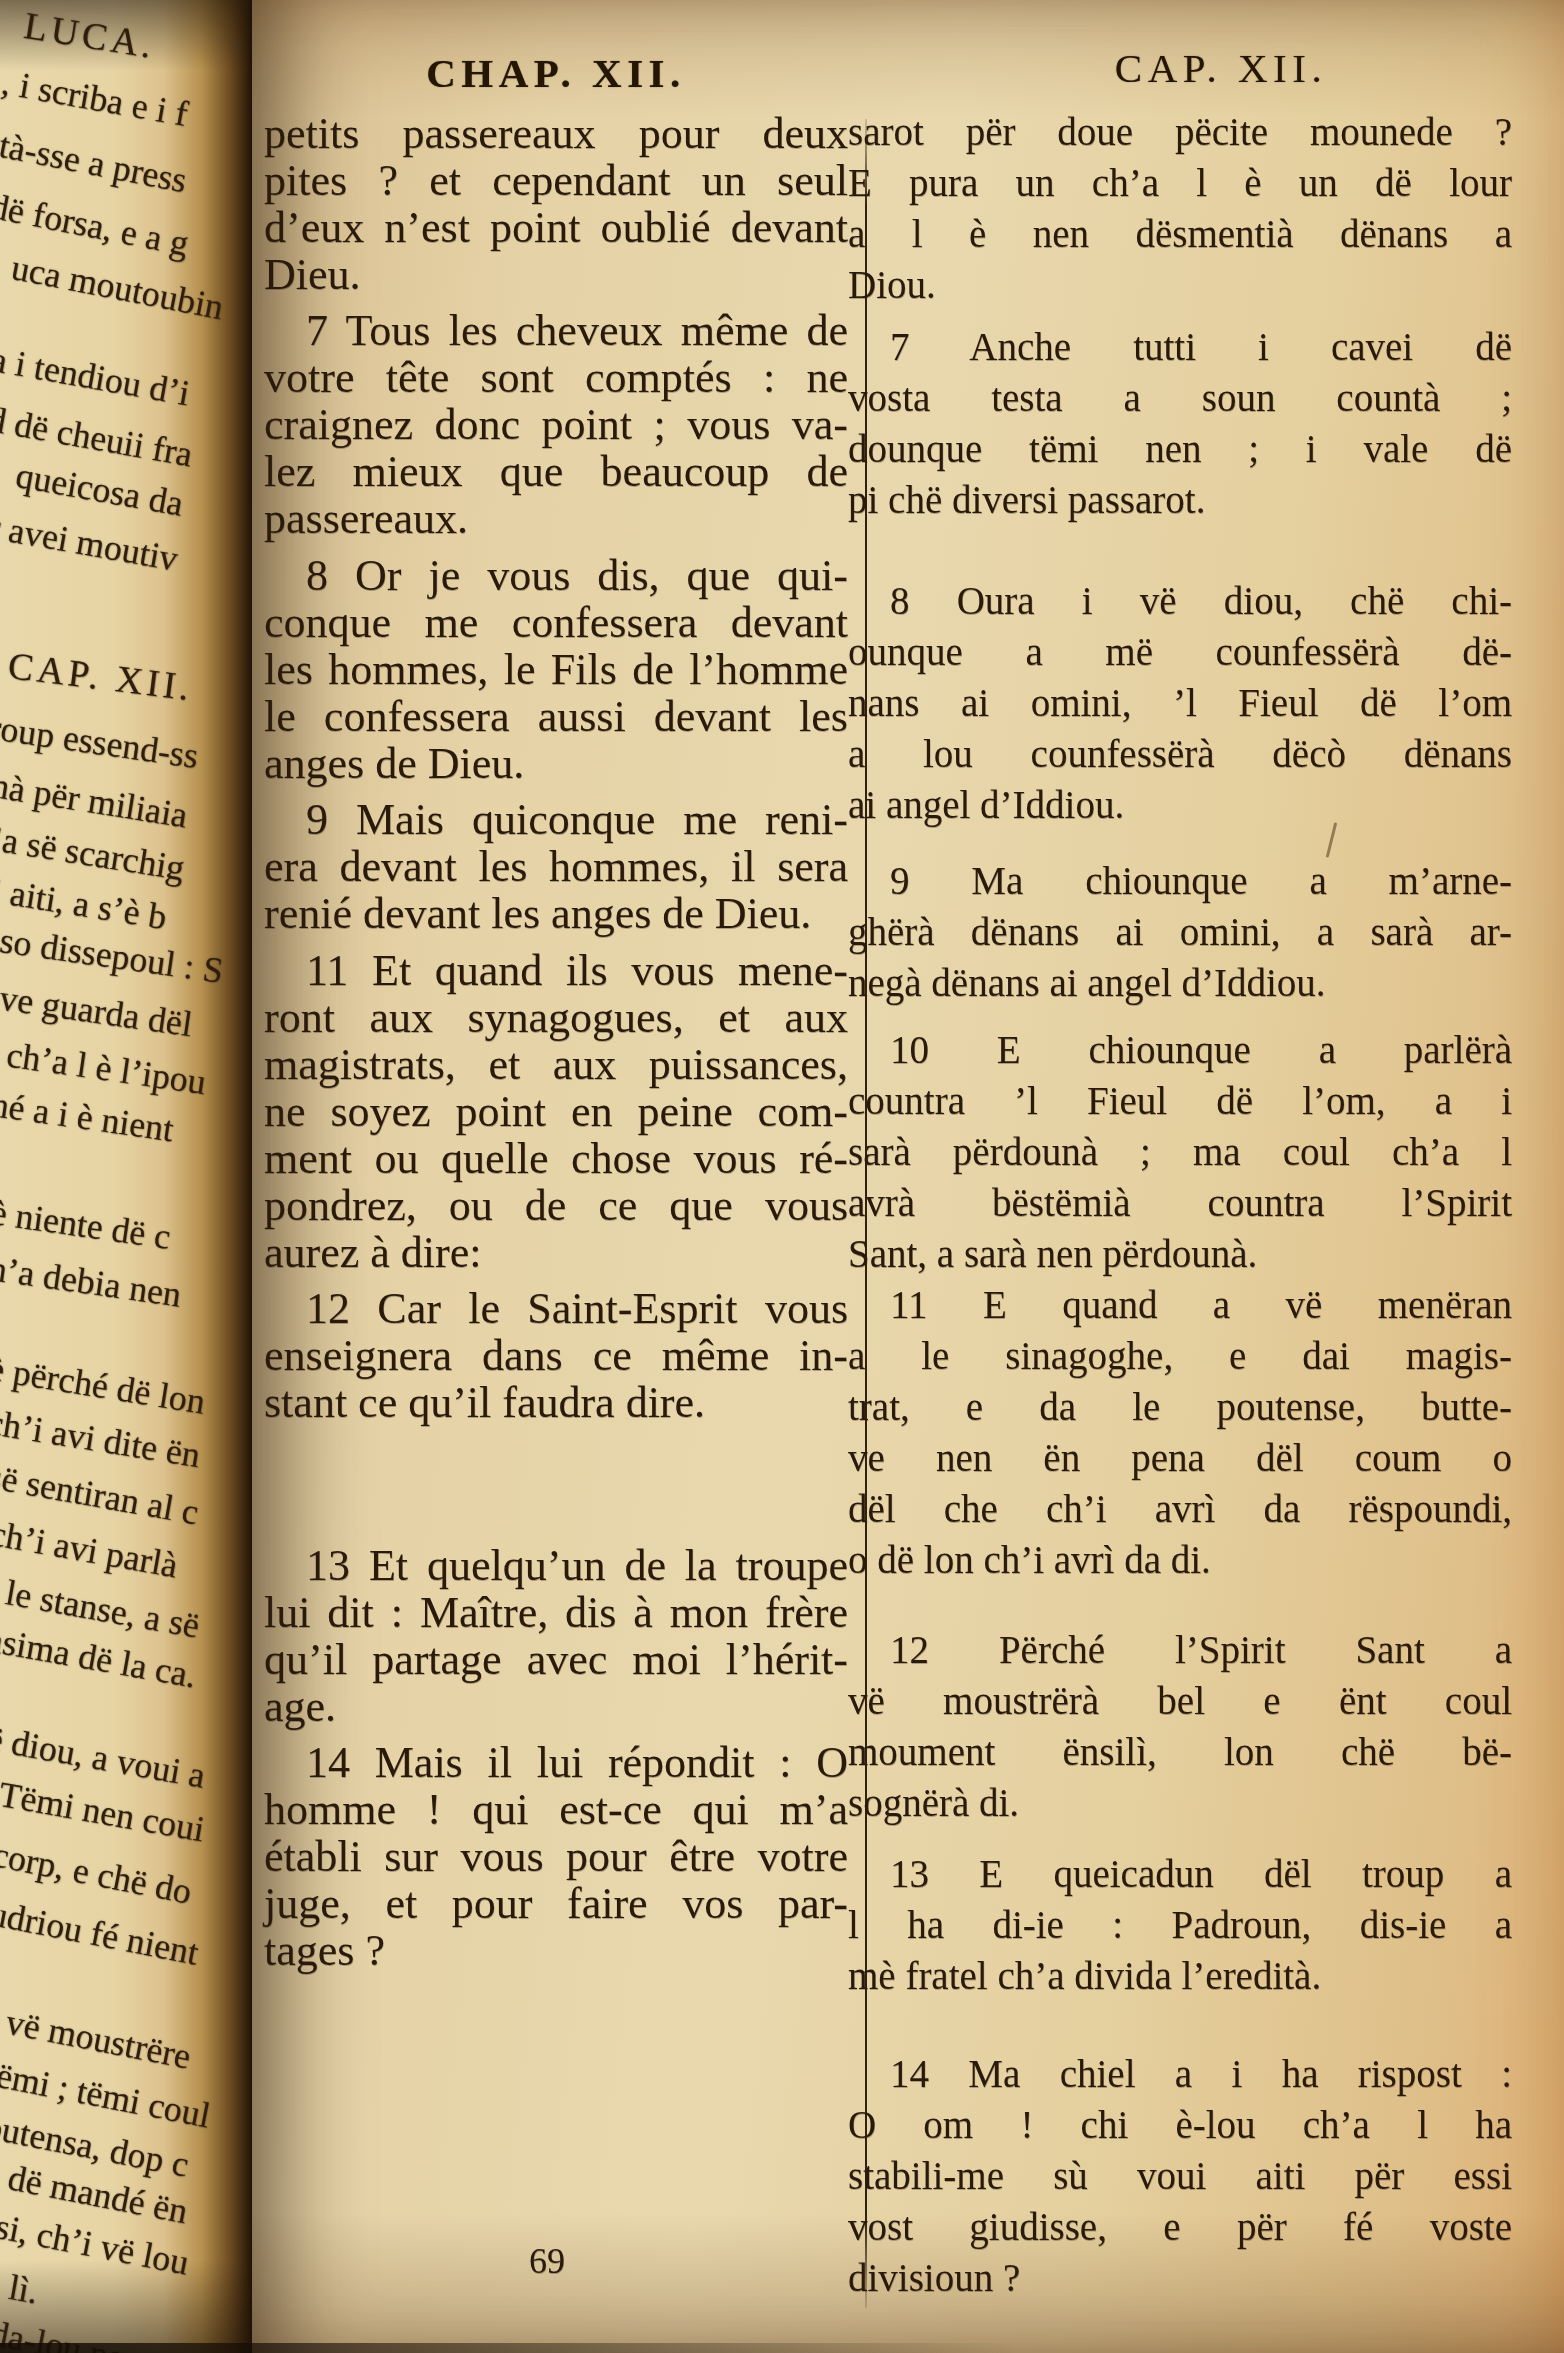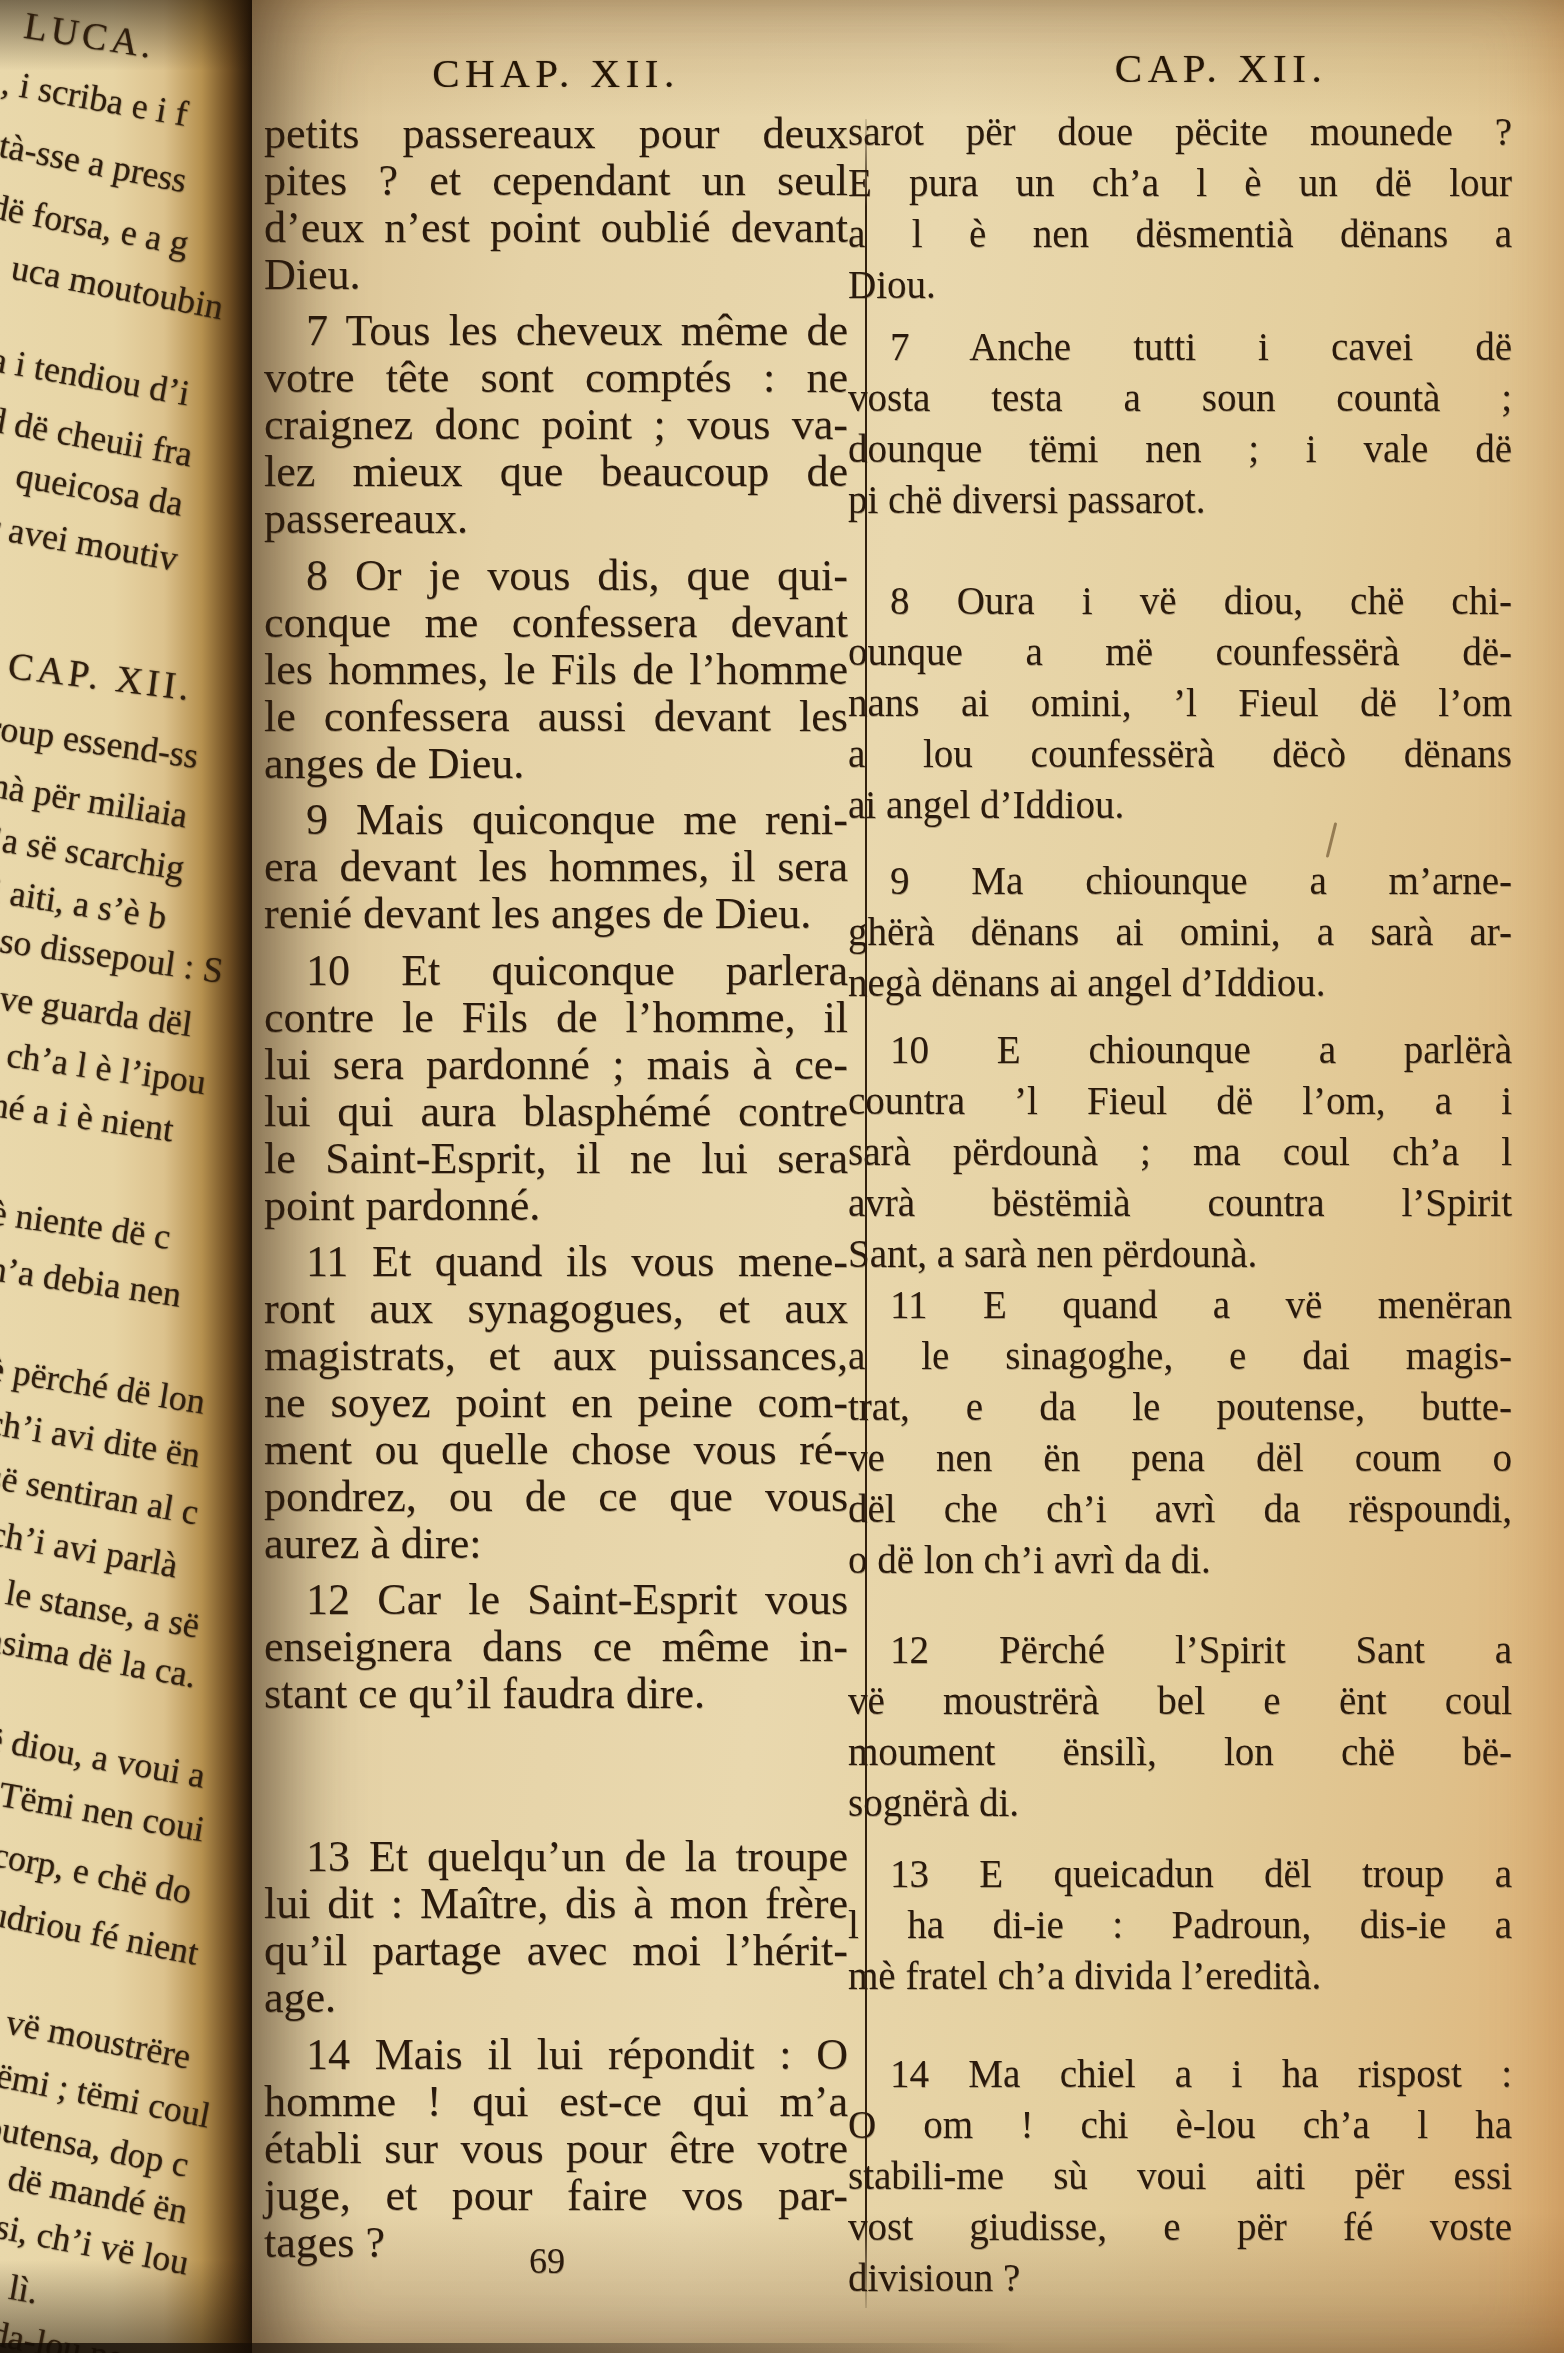--- a/index.html
+++ b/index.html
@@ -34,21 +34,21 @@
   .col{position:absolute;z-index:2;color:#2a1a0c;}
   #col-left{left:264px;top:110px;width:584px;font-size:44px;line-height:47px;}
   #col-right{left:848px;top:106px;width:664px;font-size:39px;line-height:51px;}
   .tl{text-align:justify;text-align-last:justify;
       text-shadow:0.5px 0.7px 0.6px rgba(42,26,10,.30);}
   .tl.end{text-align-last:left;}
   .para.indent .tl:first-child{text-indent:42px;}
 
   .header{position:absolute;z-index:2;color:#241505;font-size:41px;letter-spacing:5.5px;
           text-align:center;text-shadow:0 0 1.2px rgba(36,21,5,.55);}
-  #header-left{left:264px;top:49px;width:584px;}
+  #header-left{left:264px;top:49px;width:584px;font-weight:bold;}
   #header-right{left:889px;top:44px;width:664px;}
 
   #page-number{position:absolute;left:469px;top:2240px;width:156px;text-align:center;
                font-size:36px;color:#2a1a0c;z-index:2;
                text-shadow:0.5px 0.7px 0.6px rgba(42,26,10,.3);}
 
   
   #pen-mark{position:absolute;left:1330px;top:822px;width:3.1px;height:36px;z-index:2;
             background:rgba(96,70,36,.6);border-radius:2.3px;transform:rotate(14deg);}
 
@@ -86,28 +86,20 @@
         <div class="tl">8 Or je vous dis, que qui-</div>
         <div class="tl">conque me confessera devant</div>
         <div class="tl">les hommes, le Fils de l’homme</div>
         <div class="tl">le confessera aussi devant les</div>
         <div class="tl end">anges de Dieu.</div>
       </div>
       <div class="para indent" style="margin-top: 9.4px;">
         <div class="tl">9 Mais quiconque me reni-</div>
         <div class="tl">era devant les hommes, il sera</div>
         <div class="tl end">renié devant les anges de Dieu.</div>
-      </div>
-      <div class="para indent" style="margin-top: 9.4px;">
-        <div class="tl">10 Et quiconque parlera</div>
-        <div class="tl">contre le Fils de l’homme, il</div>
-        <div class="tl">lui sera pardonné ; mais à ce-</div>
-        <div class="tl">lui qui aura blasphémé contre</div>
-        <div class="tl">le Saint-Esprit, il ne lui sera</div>
-        <div class="tl end">point pardonné.</div>
       </div>
       <div class="para indent" style="margin-top: 9.4px;">
         <div class="tl">11 Et quand ils vous mene-</div>
         <div class="tl">ront aux synagogues, et aux</div>
         <div class="tl">magistrats, et aux puissances,</div>
         <div class="tl">ne soyez point en peine com-</div>
         <div class="tl">ment ou quelle chose vous ré-</div>
         <div class="tl">pondrez, ou de ce que vous</div>
         <div class="tl end">aurez à dire:</div>
       </div>

